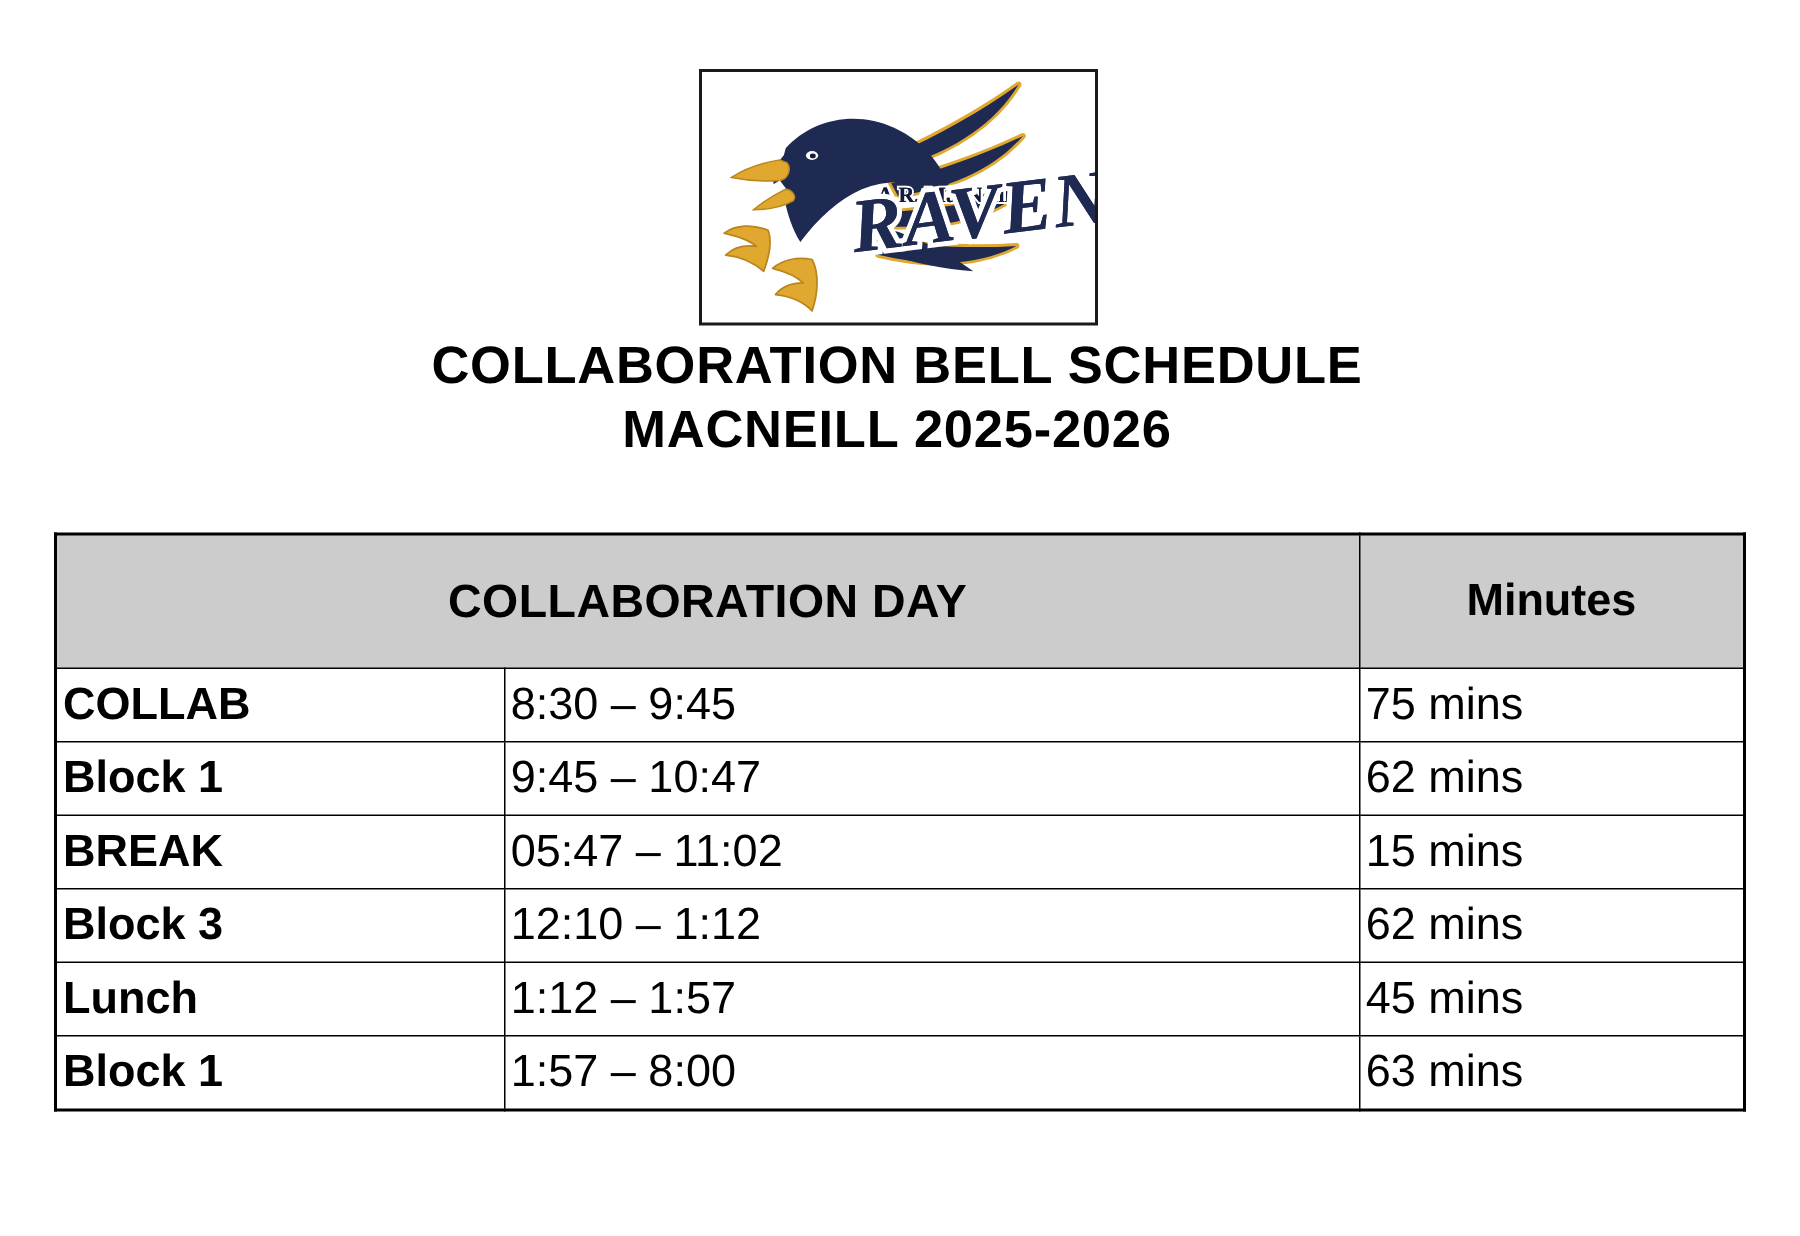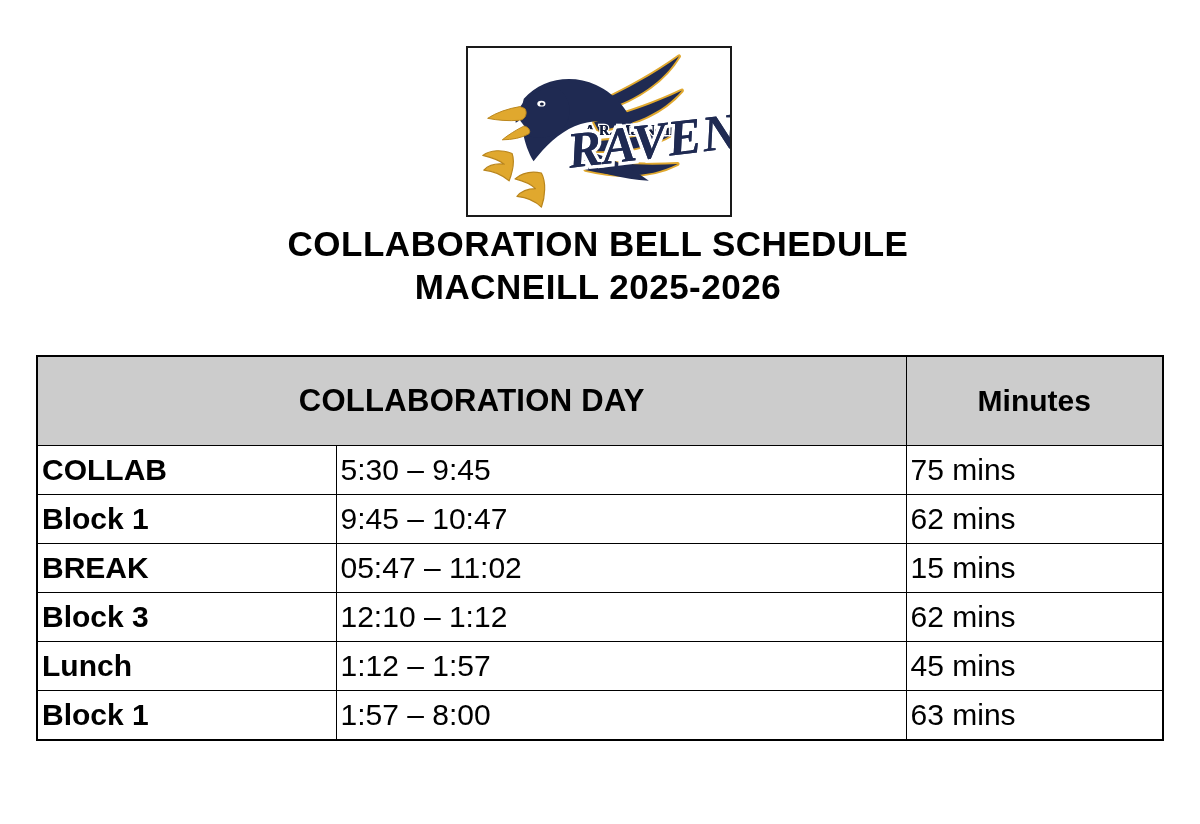--- a/index.html
+++ b/index.html
@@ -187,21 +187,21 @@
   </colgroup>
   <thead>
     <tr>
       <th class="head-day" colspan="2">COLLABORATION DAY</th>
       <th class="head-mins">Minutes</th>
     </tr>
   </thead>
   <tbody id="schedule-body">
       <tr>
         <td class="cell-label">COLLAB</td>
-        <td class="cell-time">5:30 – 9:45</td>
+        <td class="cell-time">8:30 – 9:45</td>
         <td class="cell-mins">75 mins</td>
       </tr>
       <tr>
         <td class="cell-label">Block 1</td>
         <td class="cell-time">9:45 – 10:47</td>
         <td class="cell-mins">62 mins</td>
       </tr>
       <tr>
         <td class="cell-label">BREAK</td>
         <td class="cell-time">05:47 – 11:02</td>

